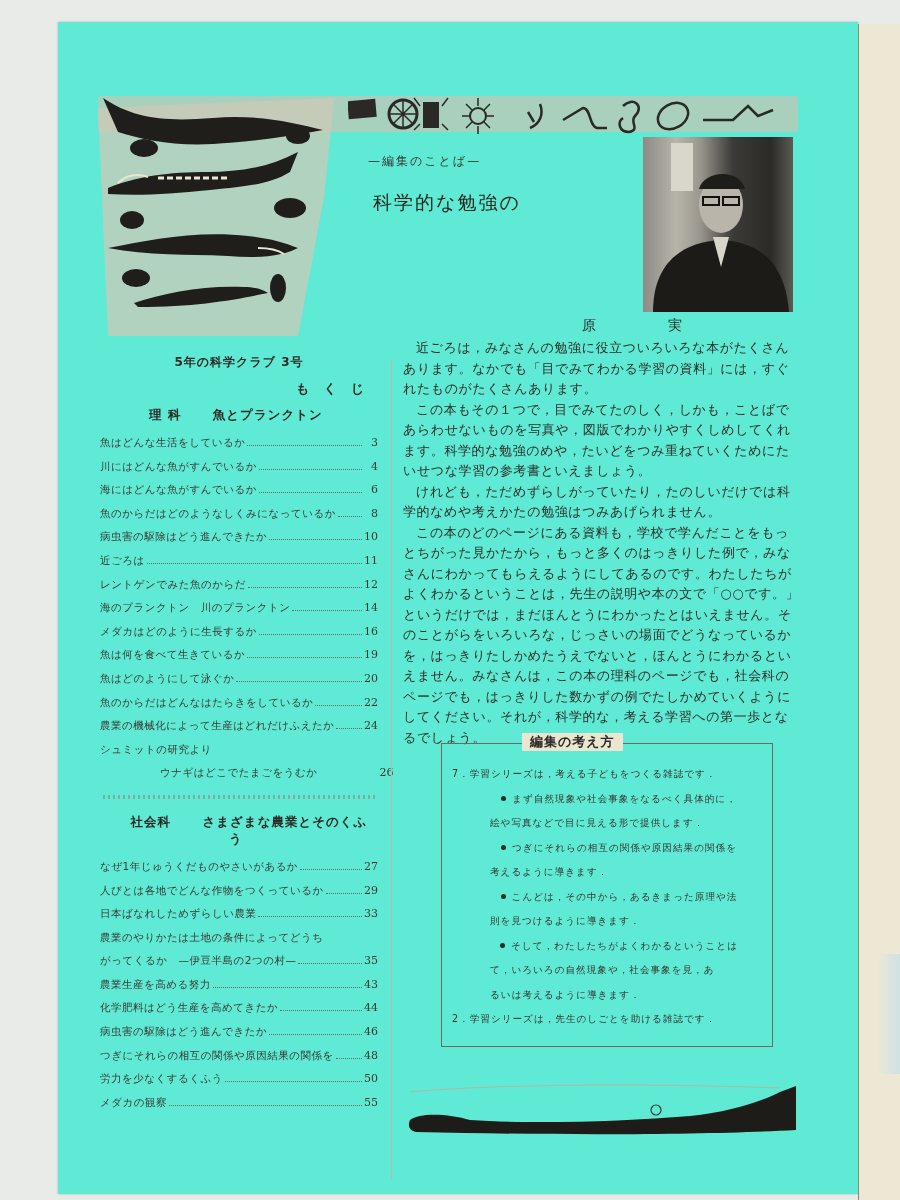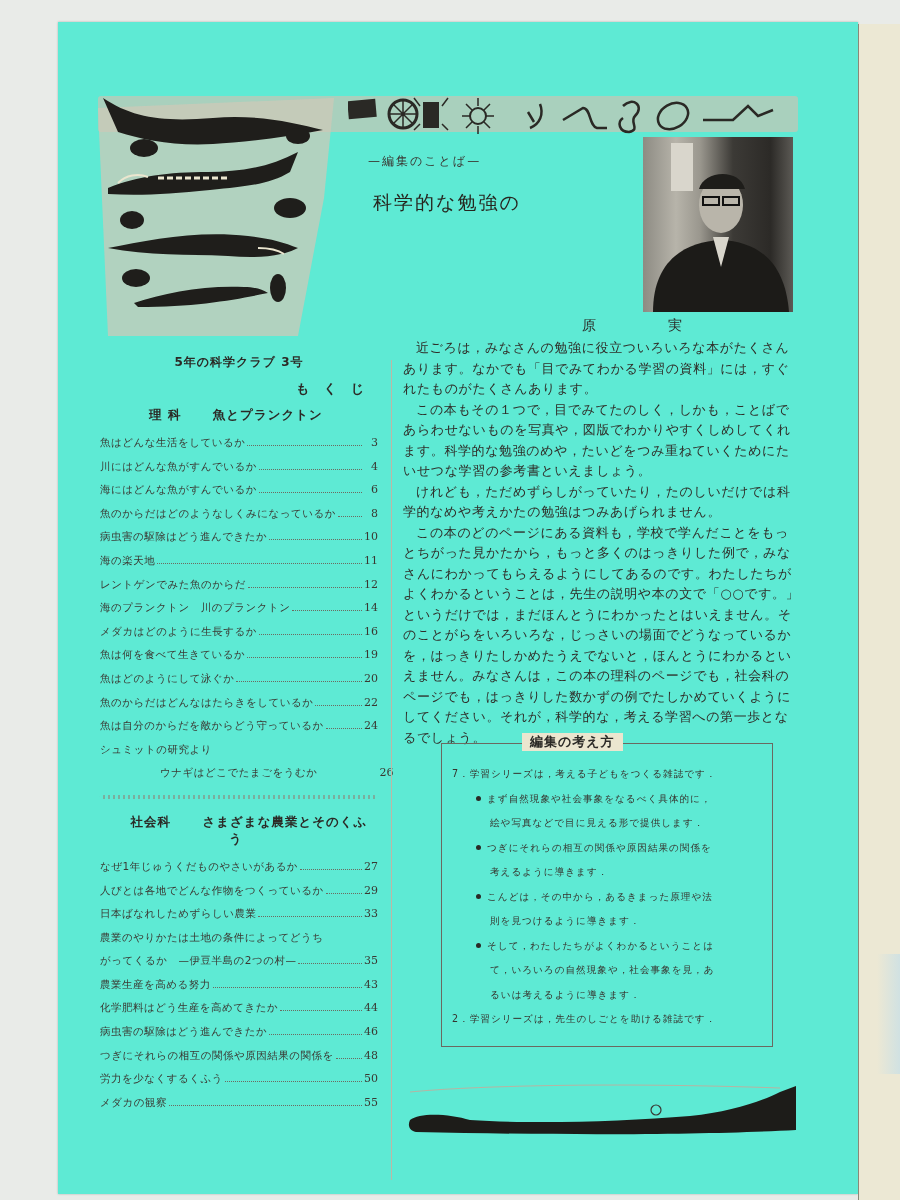--- a/index.html
+++ b/index.html
@@ -34,21 +34,21 @@
   .wavy{height:10px;margin:2px 0 12px 0;background:repeating-linear-gradient(90deg,transparent 0 3px,#8b887b 3px 5px);opacity:.6;border-radius:4px;transform:scaleY(.4);}
   .vdiv{position:absolute;left:333px;top:338px;width:1px;height:820px;background:#bcb8a5;}
   
   .body{position:absolute;left:345px;top:316px;width:398px;font-size:13px;line-height:20.5px;letter-spacing:.6px;color:#2f2e29;}
   .body p{margin:0;text-indent:1em;}
   
   .box{position:absolute;left:383px;top:721px;width:330px;height:302px;border:1.5px solid #6b6960;}
   .box .bt{position:absolute;left:80px;top:-11px;background:#ebe6cf;padding:0 8px;font-size:13px;font-weight:bold;letter-spacing:1px;}
   .box ul{list-style:none;margin:0;padding:18px 10px 0 10px;font-size:9.6px;letter-spacing:1px;color:#36342e;}
   .box li{line-height:24.5px;}
-  .box li.sub{padding-left:24px;}
+  .box li.sub{padding-left:24px;text-align:center;}
   .box li.cont{padding-left:38px;}
   .box .dot{display:inline-block;width:5px;height:5px;border-radius:50%;background:#2b2a26;margin-right:6px;vertical-align:middle;}
   .brush{position:absolute;left:348px;top:1052px;width:395px;height:70px;}
 </style>
 </head>
 <body>
 
 <div class="page">
 
   <div class="band">
@@ -129,21 +129,21 @@
         <span class="t">魚のからだはどのようなしくみになっているか</span>
         <span class="d"></span>
         <span class="p">8</span>
       </div>
     <div class="row">
         <span class="t">病虫害の駆除はどう進んできたか</span>
         <span class="d"></span>
         <span class="p">10</span>
       </div>
     <div class="row">
-        <span class="t">海の楽天地</span>
+        <span class="t">近ごろは</span>
         <span class="d"></span>
         <span class="p">11</span>
       </div>
     <div class="row">
         <span class="t">レントゲンでみた魚のからだ</span>
         <span class="d"></span>
         <span class="p">12</span>
       </div>
     <div class="row">
         <span class="t">海のプランクトン　川のプランクトン</span>
@@ -164,21 +164,21 @@
         <span class="t">魚はどのようにして泳ぐか</span>
         <span class="d"></span>
         <span class="p">20</span>
       </div>
     <div class="row">
         <span class="t">魚のからだはどんなはたらきをしているか</span>
         <span class="d"></span>
         <span class="p">22</span>
       </div>
     <div class="row">
-        <span class="t">魚は自分のからだを敵からどう守っているか</span>
+        <span class="t">農業の機械化によって生産はどれだけふえたか</span>
         <span class="d"></span>
         <span class="p">24</span>
       </div>
     <div class="row nodots">
         <span class="t">シュミットの研究より</span>
         <span class="d"></span>
         <span class="p"></span>
       </div>
     <div class="row indent">
         <span class="t">ウナギはどこでたまごをうむか</span>

